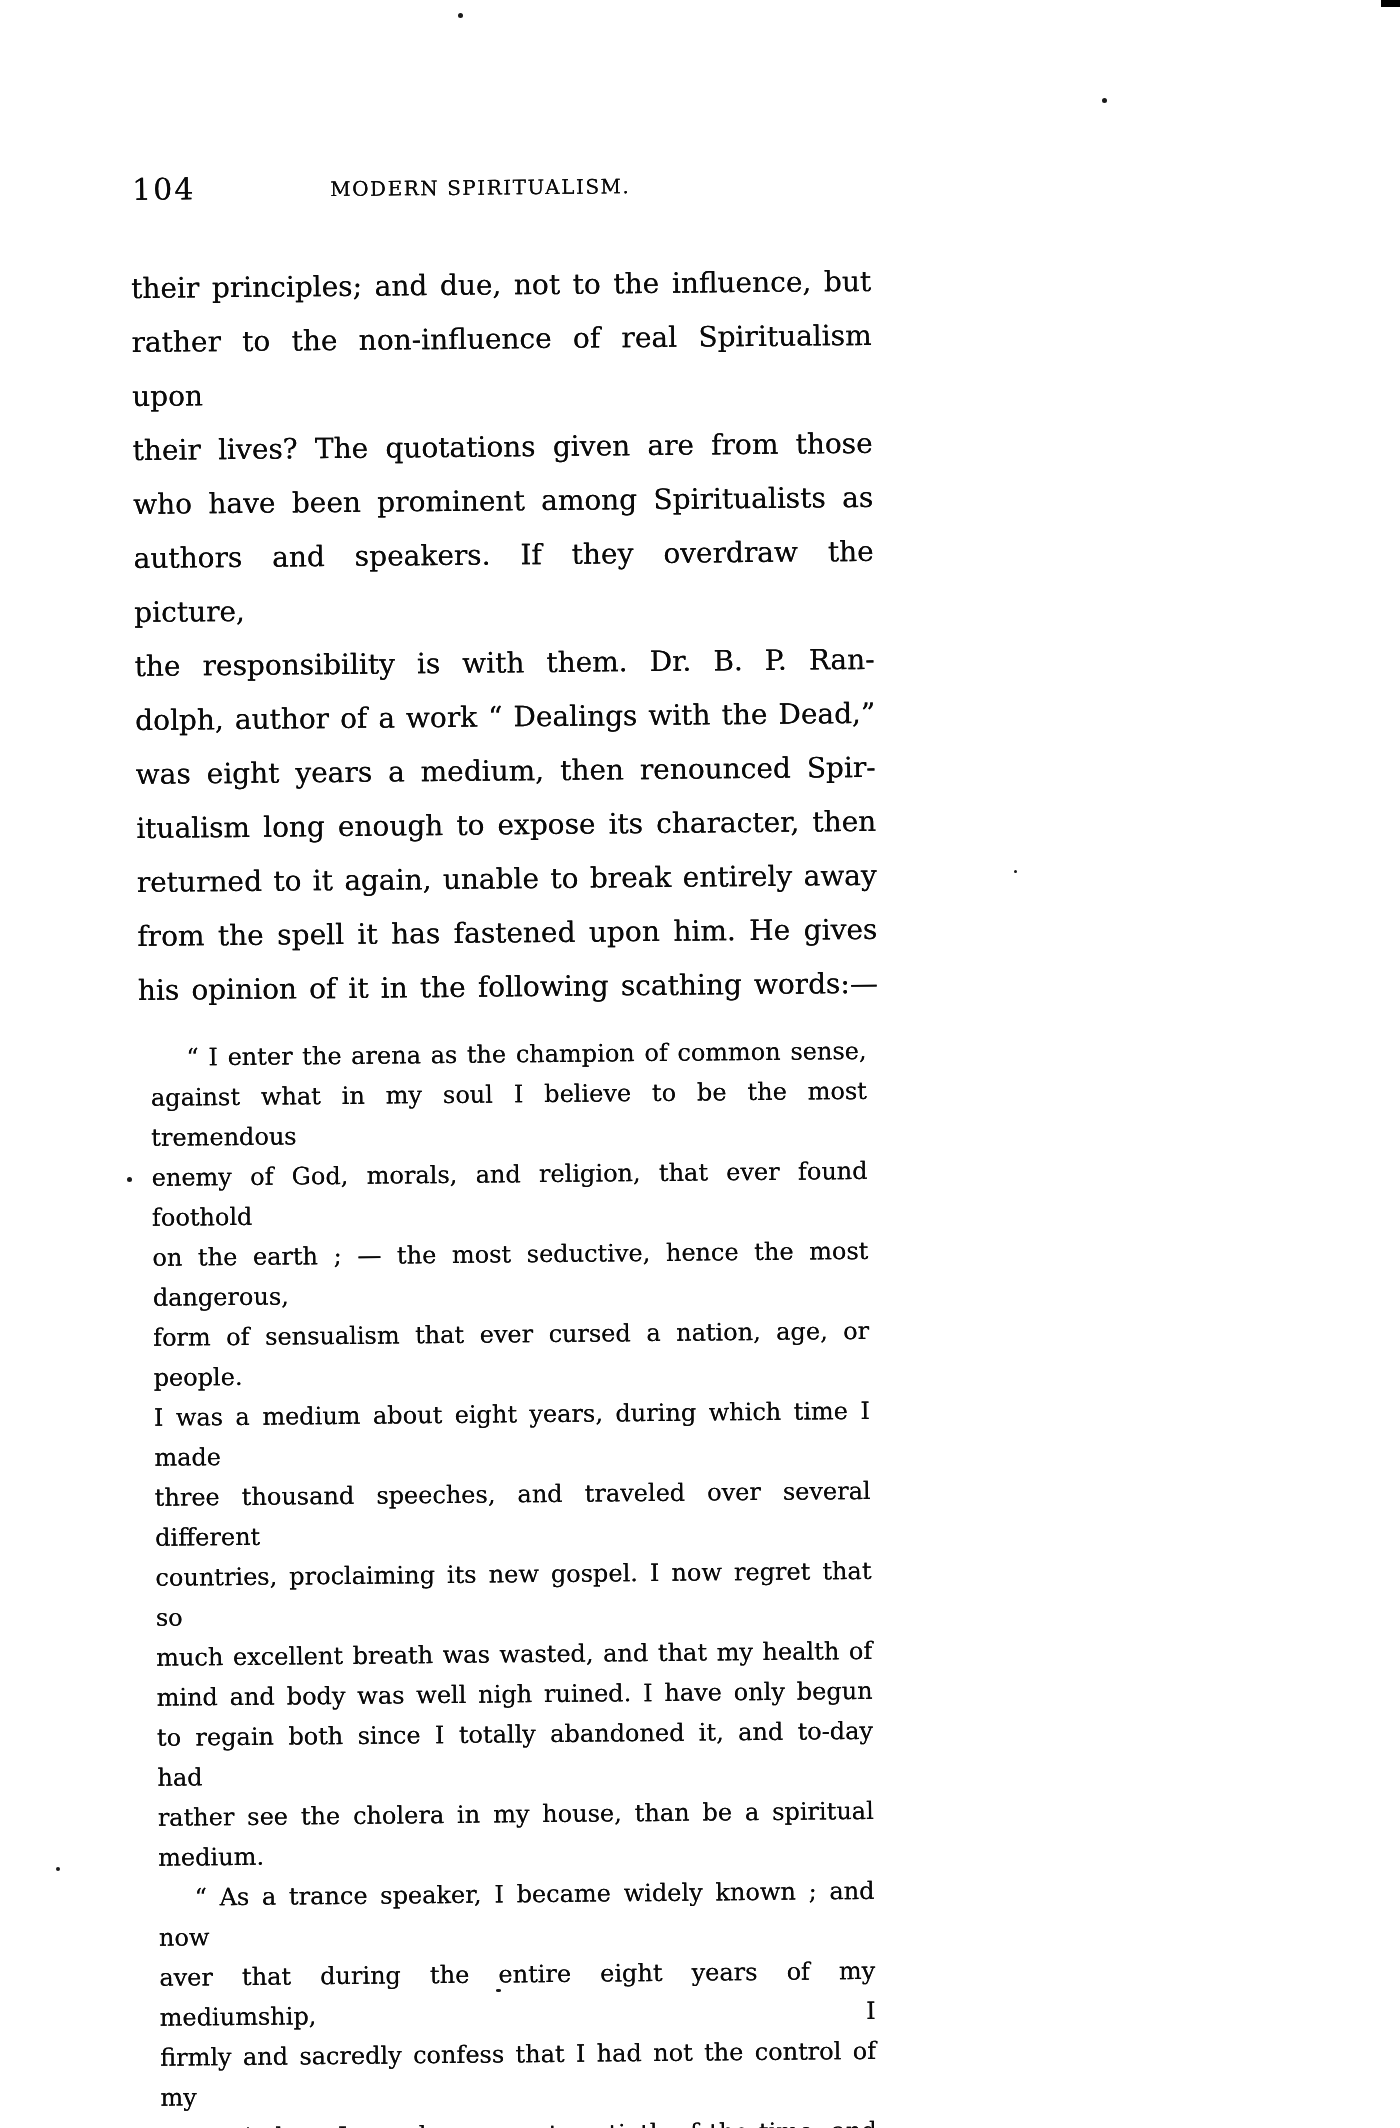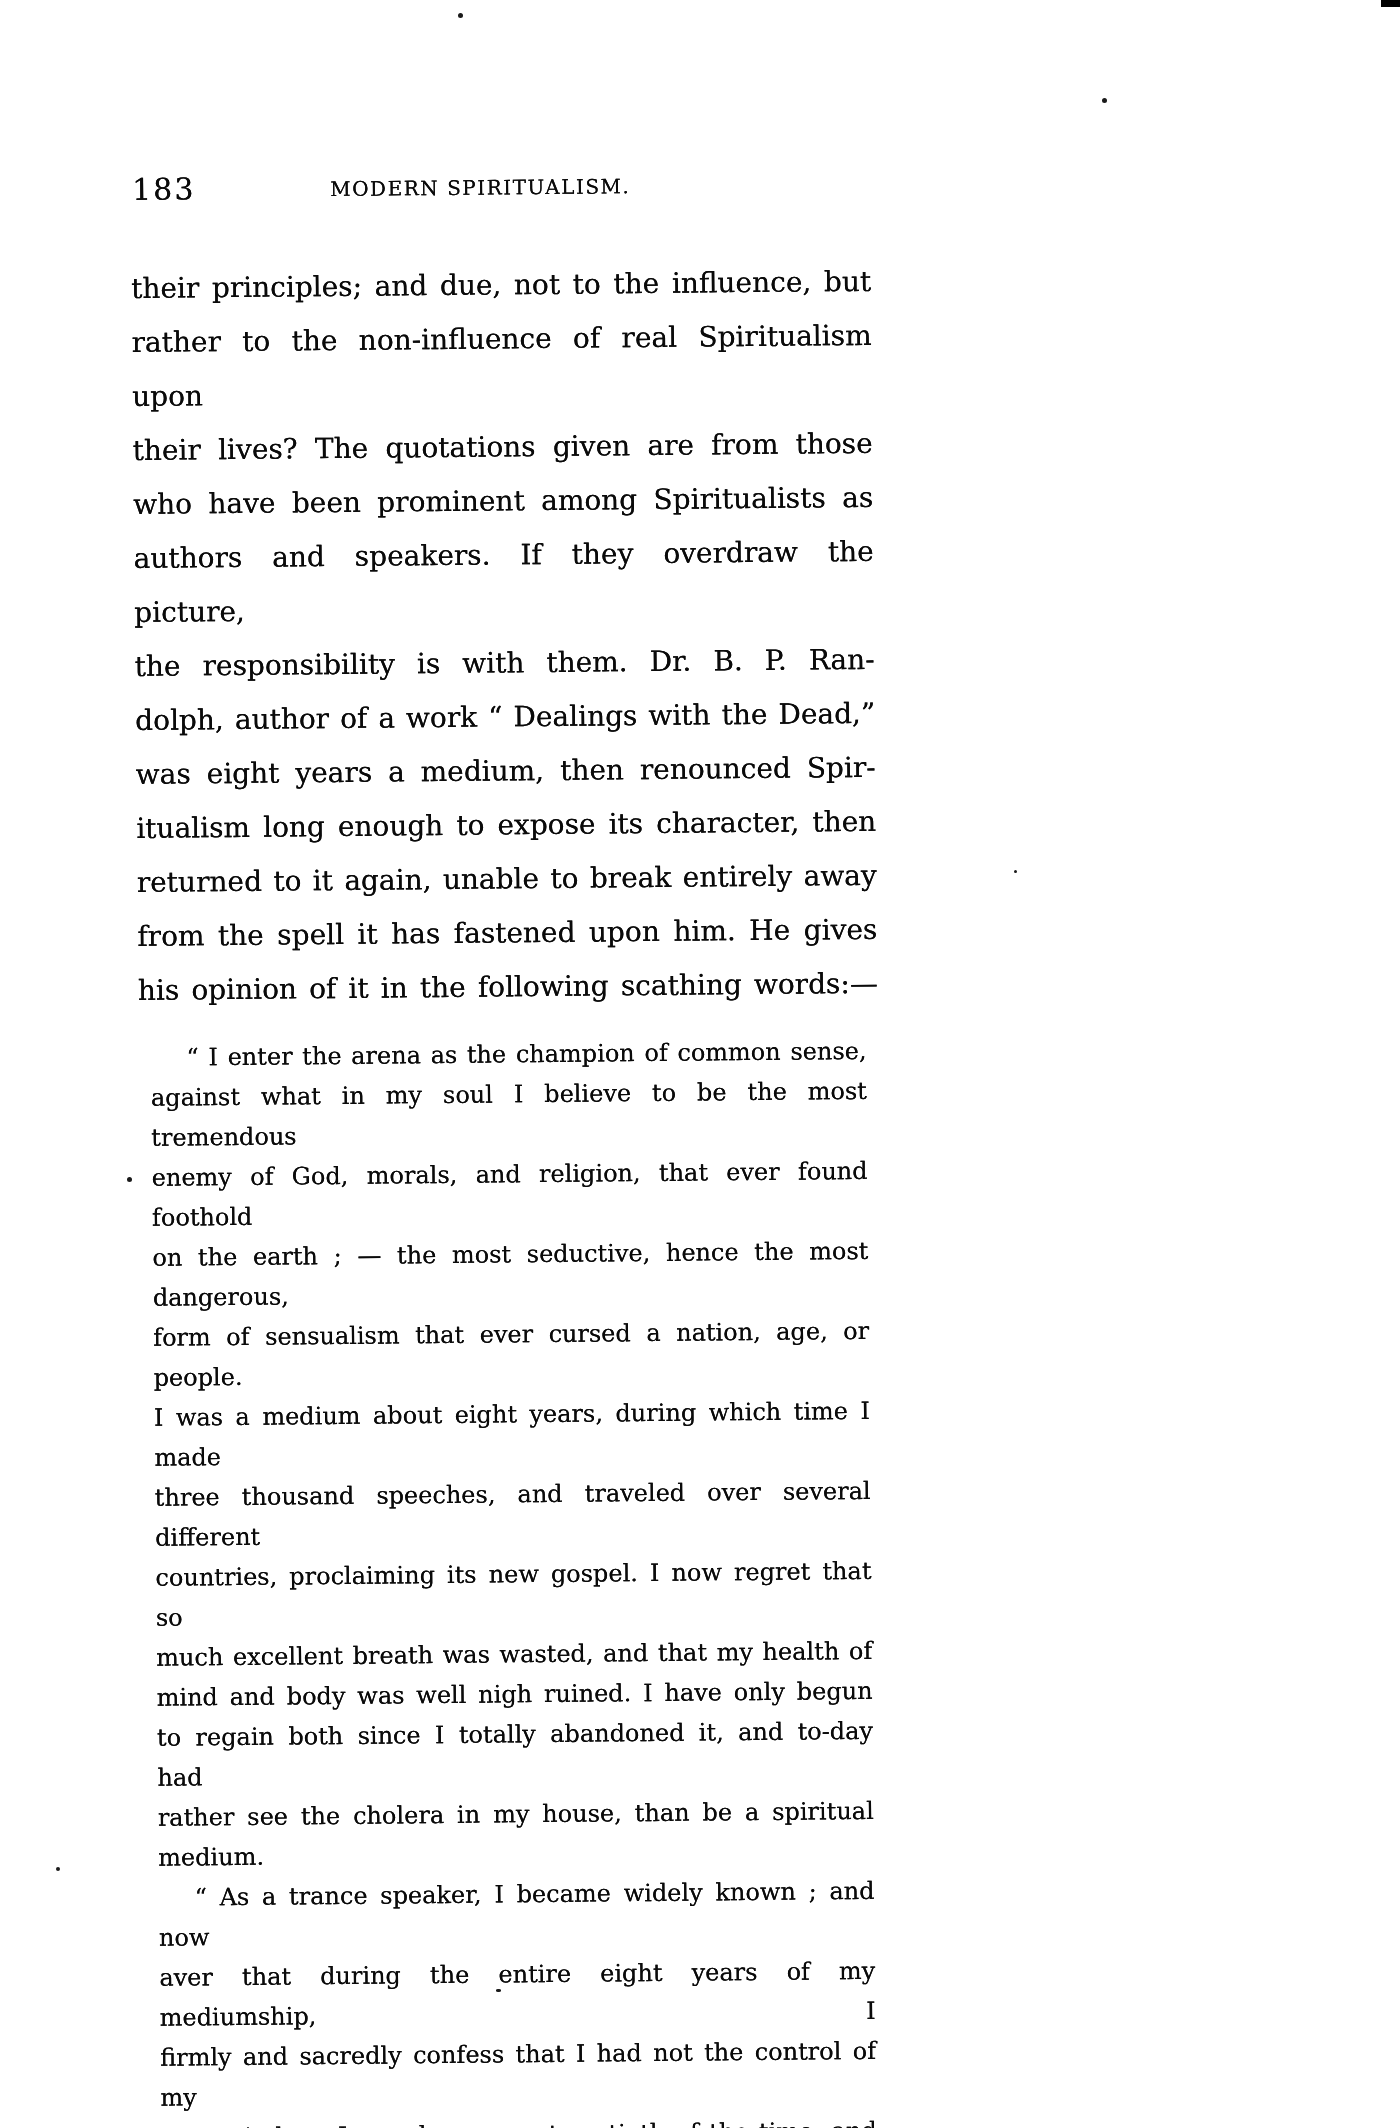--- a/index.html
+++ b/index.html
@@ -100,21 +100,21 @@
   <div class="speck sp1"></div>
   <div class="speck sp2"></div>
   <div class="speck sp3"></div>
   <div class="speck sp4"></div>
   <div class="speck sp5"></div>
   <div class="speck sp6"></div>
 
   <div class="text-block">
 
     <div class="header">
-      <span class="pagenum">183</span>
+      <span class="pagenum">104</span>
       <span class="running-title">MODERN SPIRITUALISM.</span>
     </div>
 
     <div class="main-para">
       <div class="bline">their principles; and due, not to the influence, but</div>
       <div class="bline">rather to the non-influence of real Spiritualism upon</div>
       <div class="bline">their lives?  The quotations given are from those</div>
       <div class="bline">who have been prominent among Spiritualists as</div>
       <div class="bline">authors and speakers.  If they overdraw the picture,</div>
       <div class="bline">the responsibility is with them.  Dr. B. P. Ran-</div>

